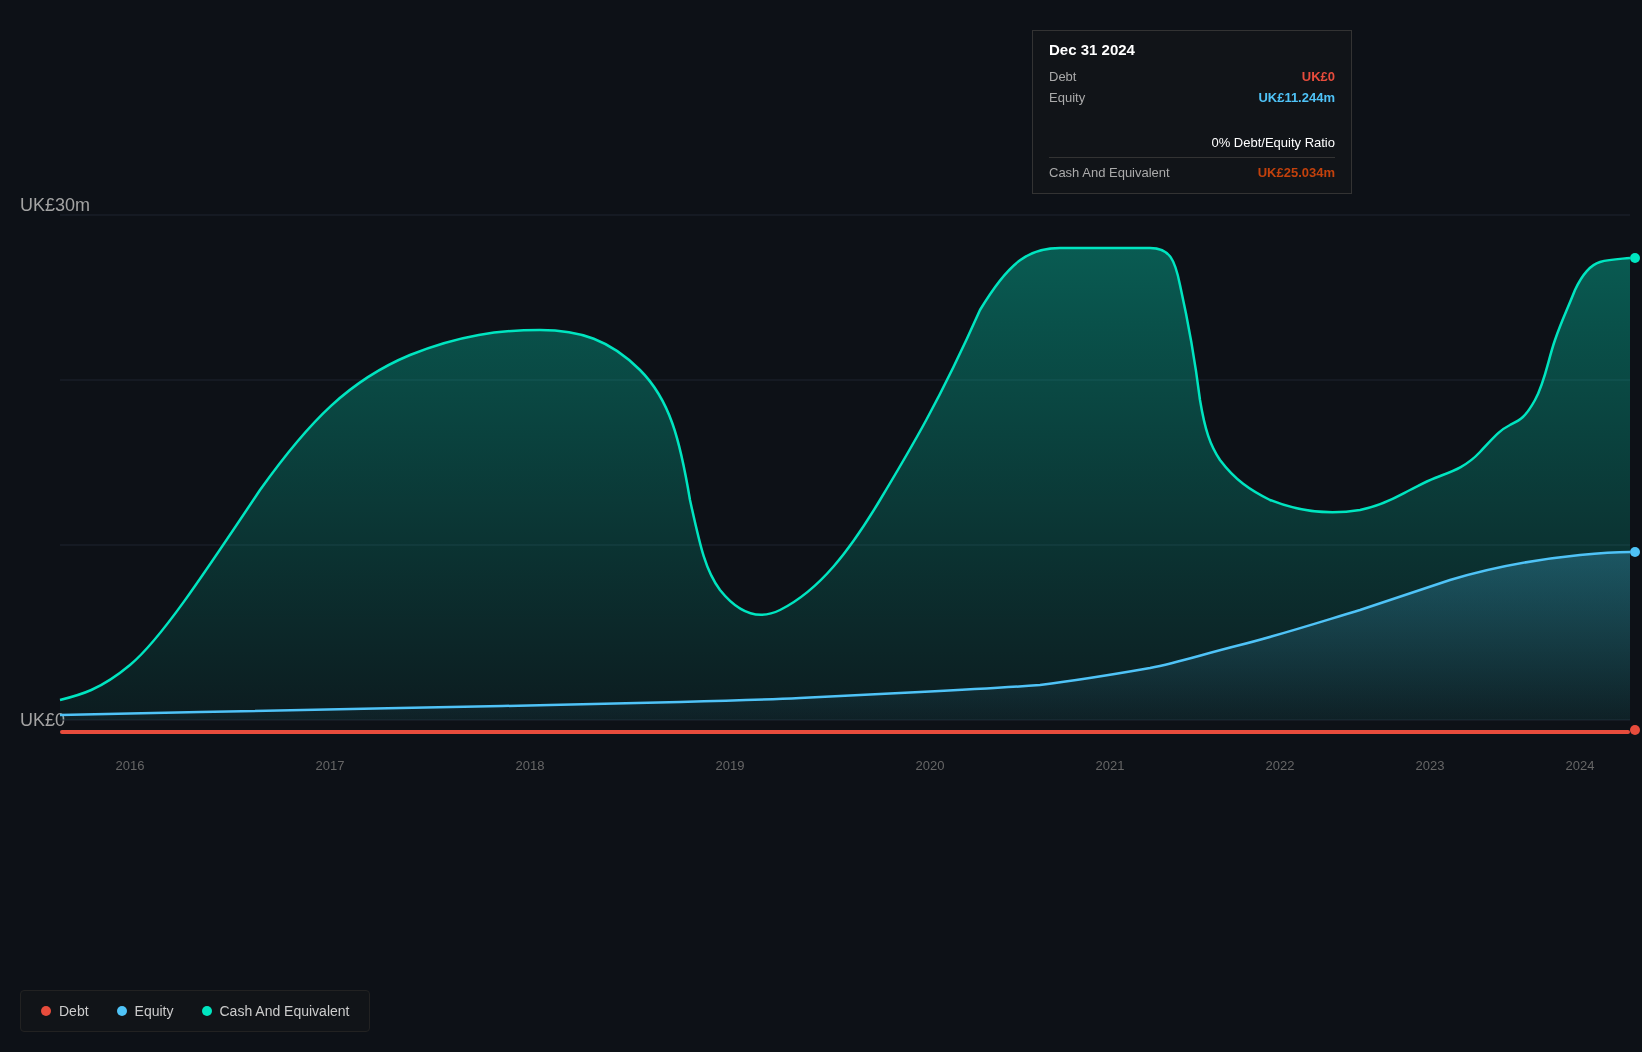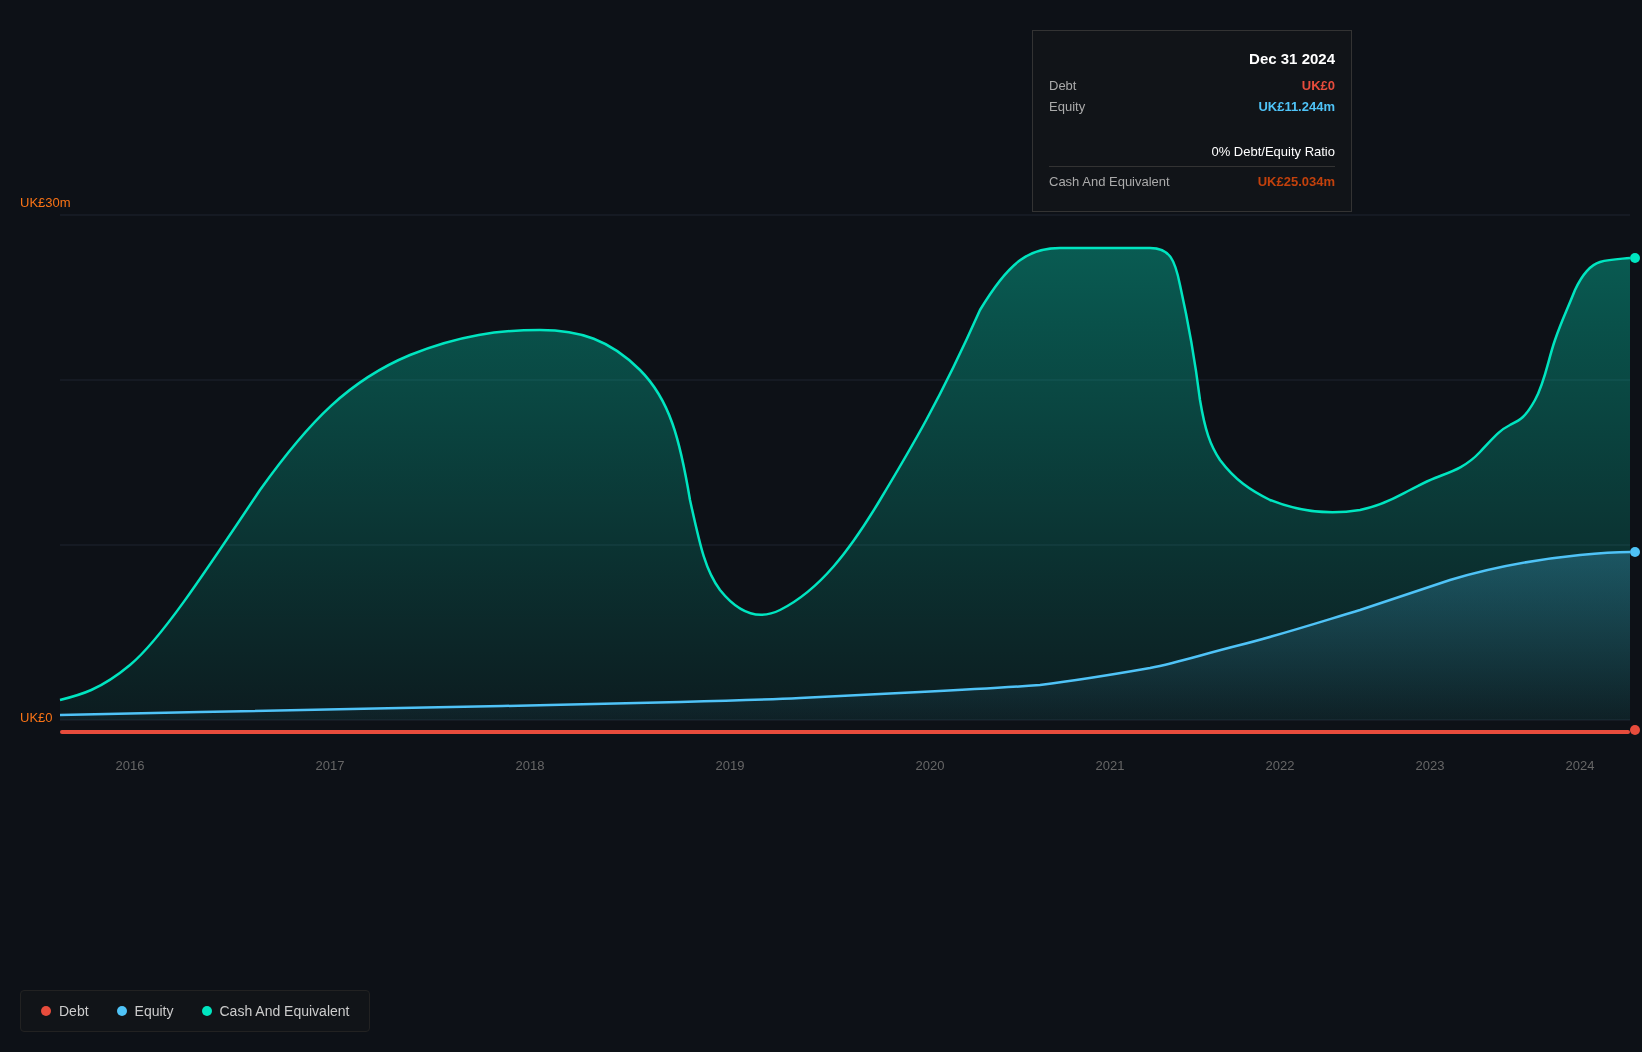--- a/index.html
+++ b/index.html
@@ -17,24 +17,23 @@
       width: 1642px;
       height: 1052px;
       background: #0d1117;
     }
     .tooltip-box {
       position: absolute;
       top: 30px;
       right: 290px;
       background: #111418;
       border: 1px solid #333;
-      padding: 19px 16px;
+      padding: 10px 16px;
       min-width: 320px;
       z-index: 10;
-      text-align: right;
     }
     .tooltip-date {
       font-size: 15px;
       font-weight: 600;
       color: #fff;
       margin-bottom: 8px;
     }
     .tooltip-row {
       display: flex;
       justify-content: space-between;
@@ -50,22 +49,22 @@
     .tooltip-value-white { color: #fff; margin-top: 24px; }
     .tooltip-value-teal { color: #c2410c; font-weight: 600; }
     .tooltip-divider {
       border: none;
       border-top: 1px solid #333;
       margin: 4px 0;
     }
     .y-axis-label {
       position: absolute;
       left: 20px;
-      color: #f97316;
-      font-size: 13px;
+      color: #a3a3a3;
+      font-size: 18px;
     }
     .y-label-30 { top: 195px; }
     .y-label-0 { top: 710px; }
     .chart-svg {
       position: absolute;
       top: 0;
       left: 0;
     }
     .legend {
       position: absolute;

